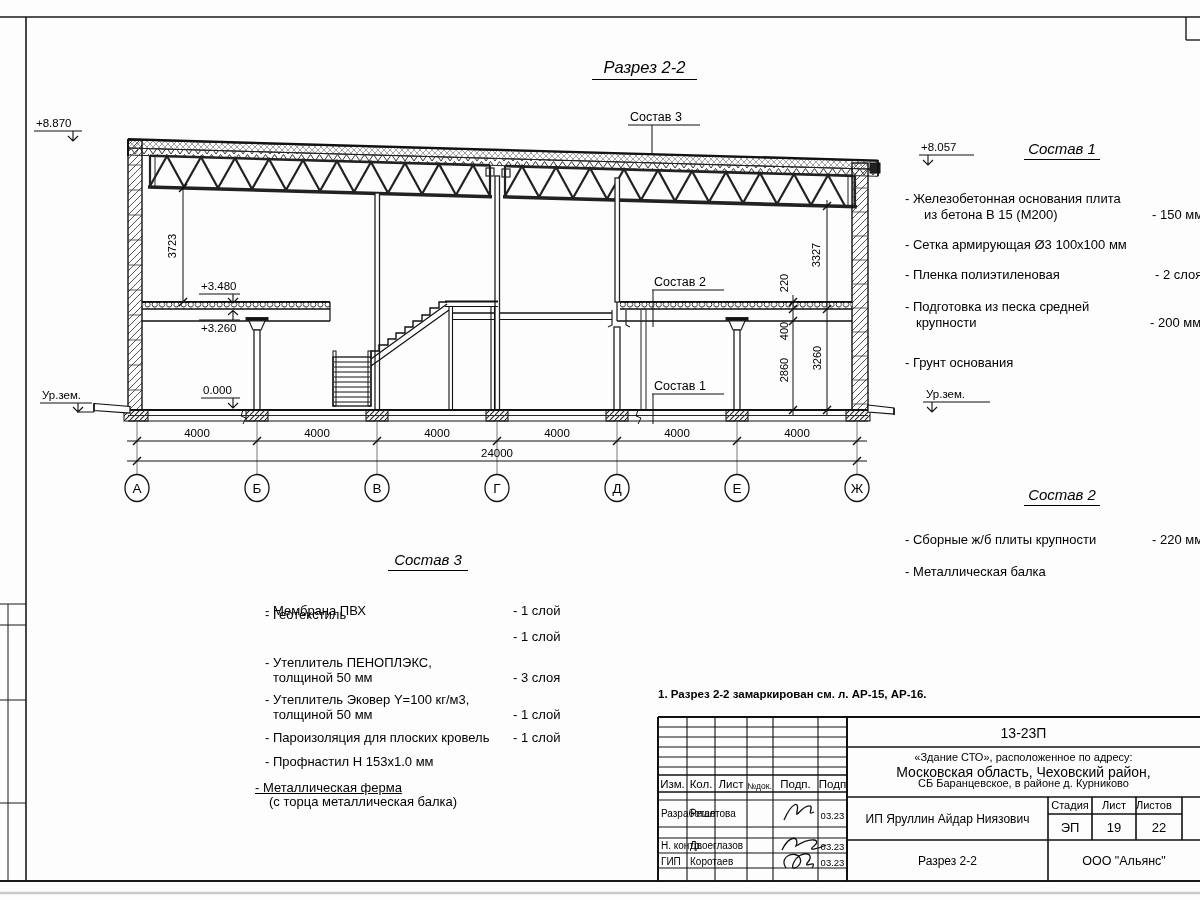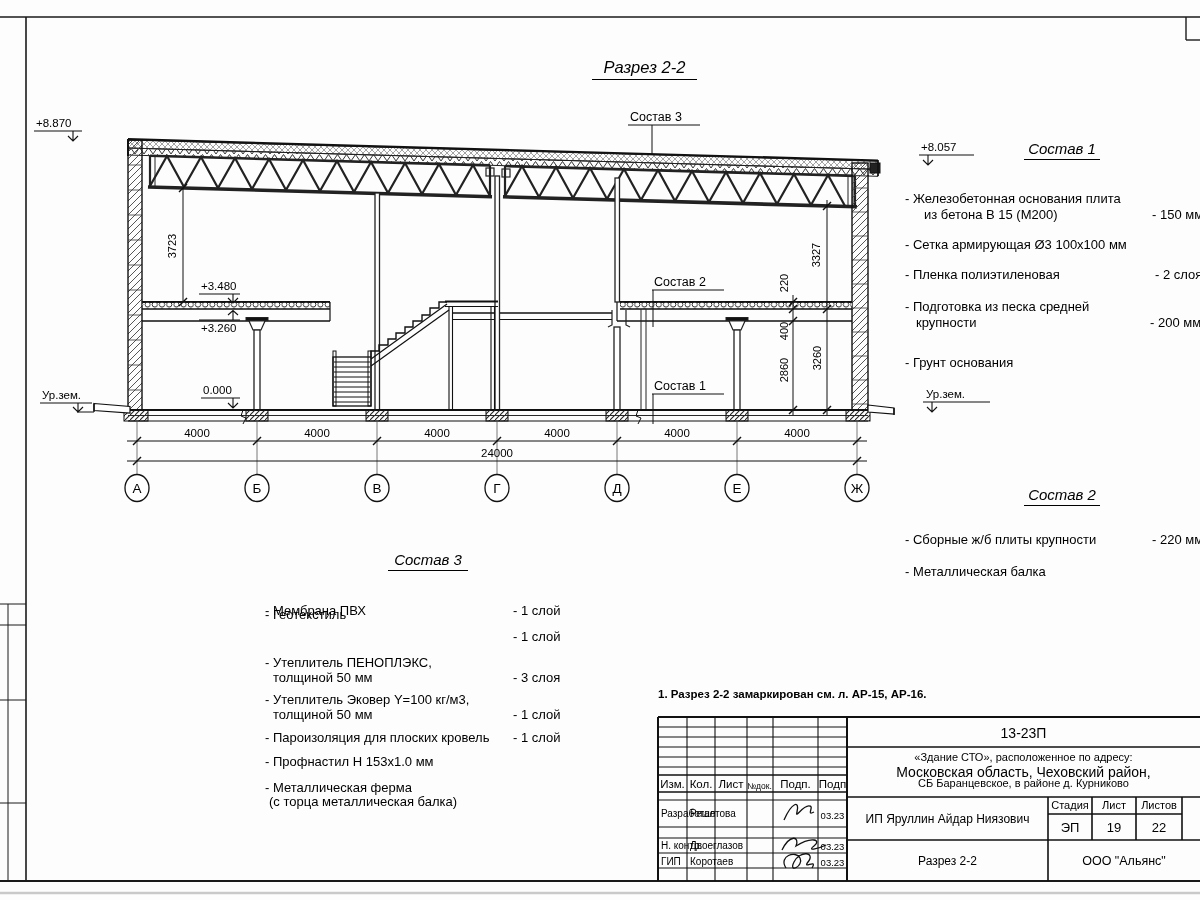--- a/index.html
+++ b/index.html
@@ -404,33 +404,33 @@
 <div class="txt" style="left:513px;top:630px;">- 1 слой</div>
 <div class="txt" style="left:265px;top:656px;">- Утеплитель ПЕНОПЛЭКС,</div>
 <div class="txt" style="left:273px;top:671px;">толщиной 50 мм</div>
 <div class="txt" style="left:513px;top:671px;">- 3 слоя</div>
 <div class="txt" style="left:265px;top:693px;">- Утеплитель Эковер Y=100 кг/м3,</div>
 <div class="txt" style="left:273px;top:708px;">толщиной 50 мм</div>
 <div class="txt" style="left:513px;top:708px;">- 1 слой</div>
 <div class="txt" style="left:265px;top:731px;">- Пароизоляция для плоских кровель</div>
 <div class="txt" style="left:513px;top:731px;">- 1 слой</div>
 <div class="txt" style="left:265px;top:755px;">- Профнастил Н 153х1.0 мм</div>
-<div class="txt" style="left:265px;top:781px;">- Металлическая ферма</div>
+<div class="txt" style="left:255px;top:781px;text-decoration:underline;">- Металлическая ферма</div>
 <div class="txt" style="left:269px;top:795px;">(с торца металлическая балка)</div>
 
 <div class="tl" style="left:658px;top:688px;font-size:11.5px;font-weight:bold;">1. Разрез 2-2 замаркирован см. л. АР-15, АР-16.</div>
 
 <div class="tc" style="left:847px;top:725px;width:353px;font-size:14px;">13-23П</div>
 <div class="tc" style="left:847px;top:751px;width:353px;font-size:11px;">«Здание СТО», расположенное по адресу:</div>
 <div class="tc" style="left:847px;top:764px;width:353px;font-size:14px;">Московская область, Чеховский район,</div>
 <div class="tc" style="left:847px;top:777px;width:353px;font-size:11px;">СБ Баранцевское, в районе д. Курниково</div>
 <div class="tc" style="left:847px;top:812px;width:201px;font-size:12px;">ИП Яруллин Айдар Ниязович</div>
 <div class="tc" style="left:1048px;top:799px;width:44px;font-size:11px;">Стадия</div>
 <div class="tc" style="left:1092px;top:799px;width:44px;font-size:11px;">Лист</div>
-<div class="tc" style="left:1136px;top:799px;width:46px;font-size:11px;">Листов</div>
+<div class="tc" style="left:1136px;top:799px;width:35px;font-size:11px;">Листов</div>
 <div class="tc" style="left:1048px;top:820px;width:44px;font-size:13px;">ЭП</div>
 <div class="tc" style="left:1092px;top:820px;width:44px;font-size:13px;">19</div>
 <div class="tc" style="left:1136px;top:820px;width:46px;font-size:13px;">22</div>
 <div class="tc" style="left:847px;top:854px;width:201px;font-size:12px;">Разрез 2-2</div>
 <div class="tc" style="left:1048px;top:854px;width:152px;font-size:12.5px;">ООО "Альянс"</div>
 
 <div class="tc" style="left:658px;top:778px;width:29px;font-size:11.5px;">Изм.</div>
 <div class="tc" style="left:687px;top:778px;width:28px;font-size:11.5px;">Кол.</div>
 <div class="tc" style="left:715px;top:778px;width:32px;font-size:11.5px;">Лист</div>
 <div class="tc" style="left:747px;top:781px;width:15px;font-size:8.5px;">№док.</div>

